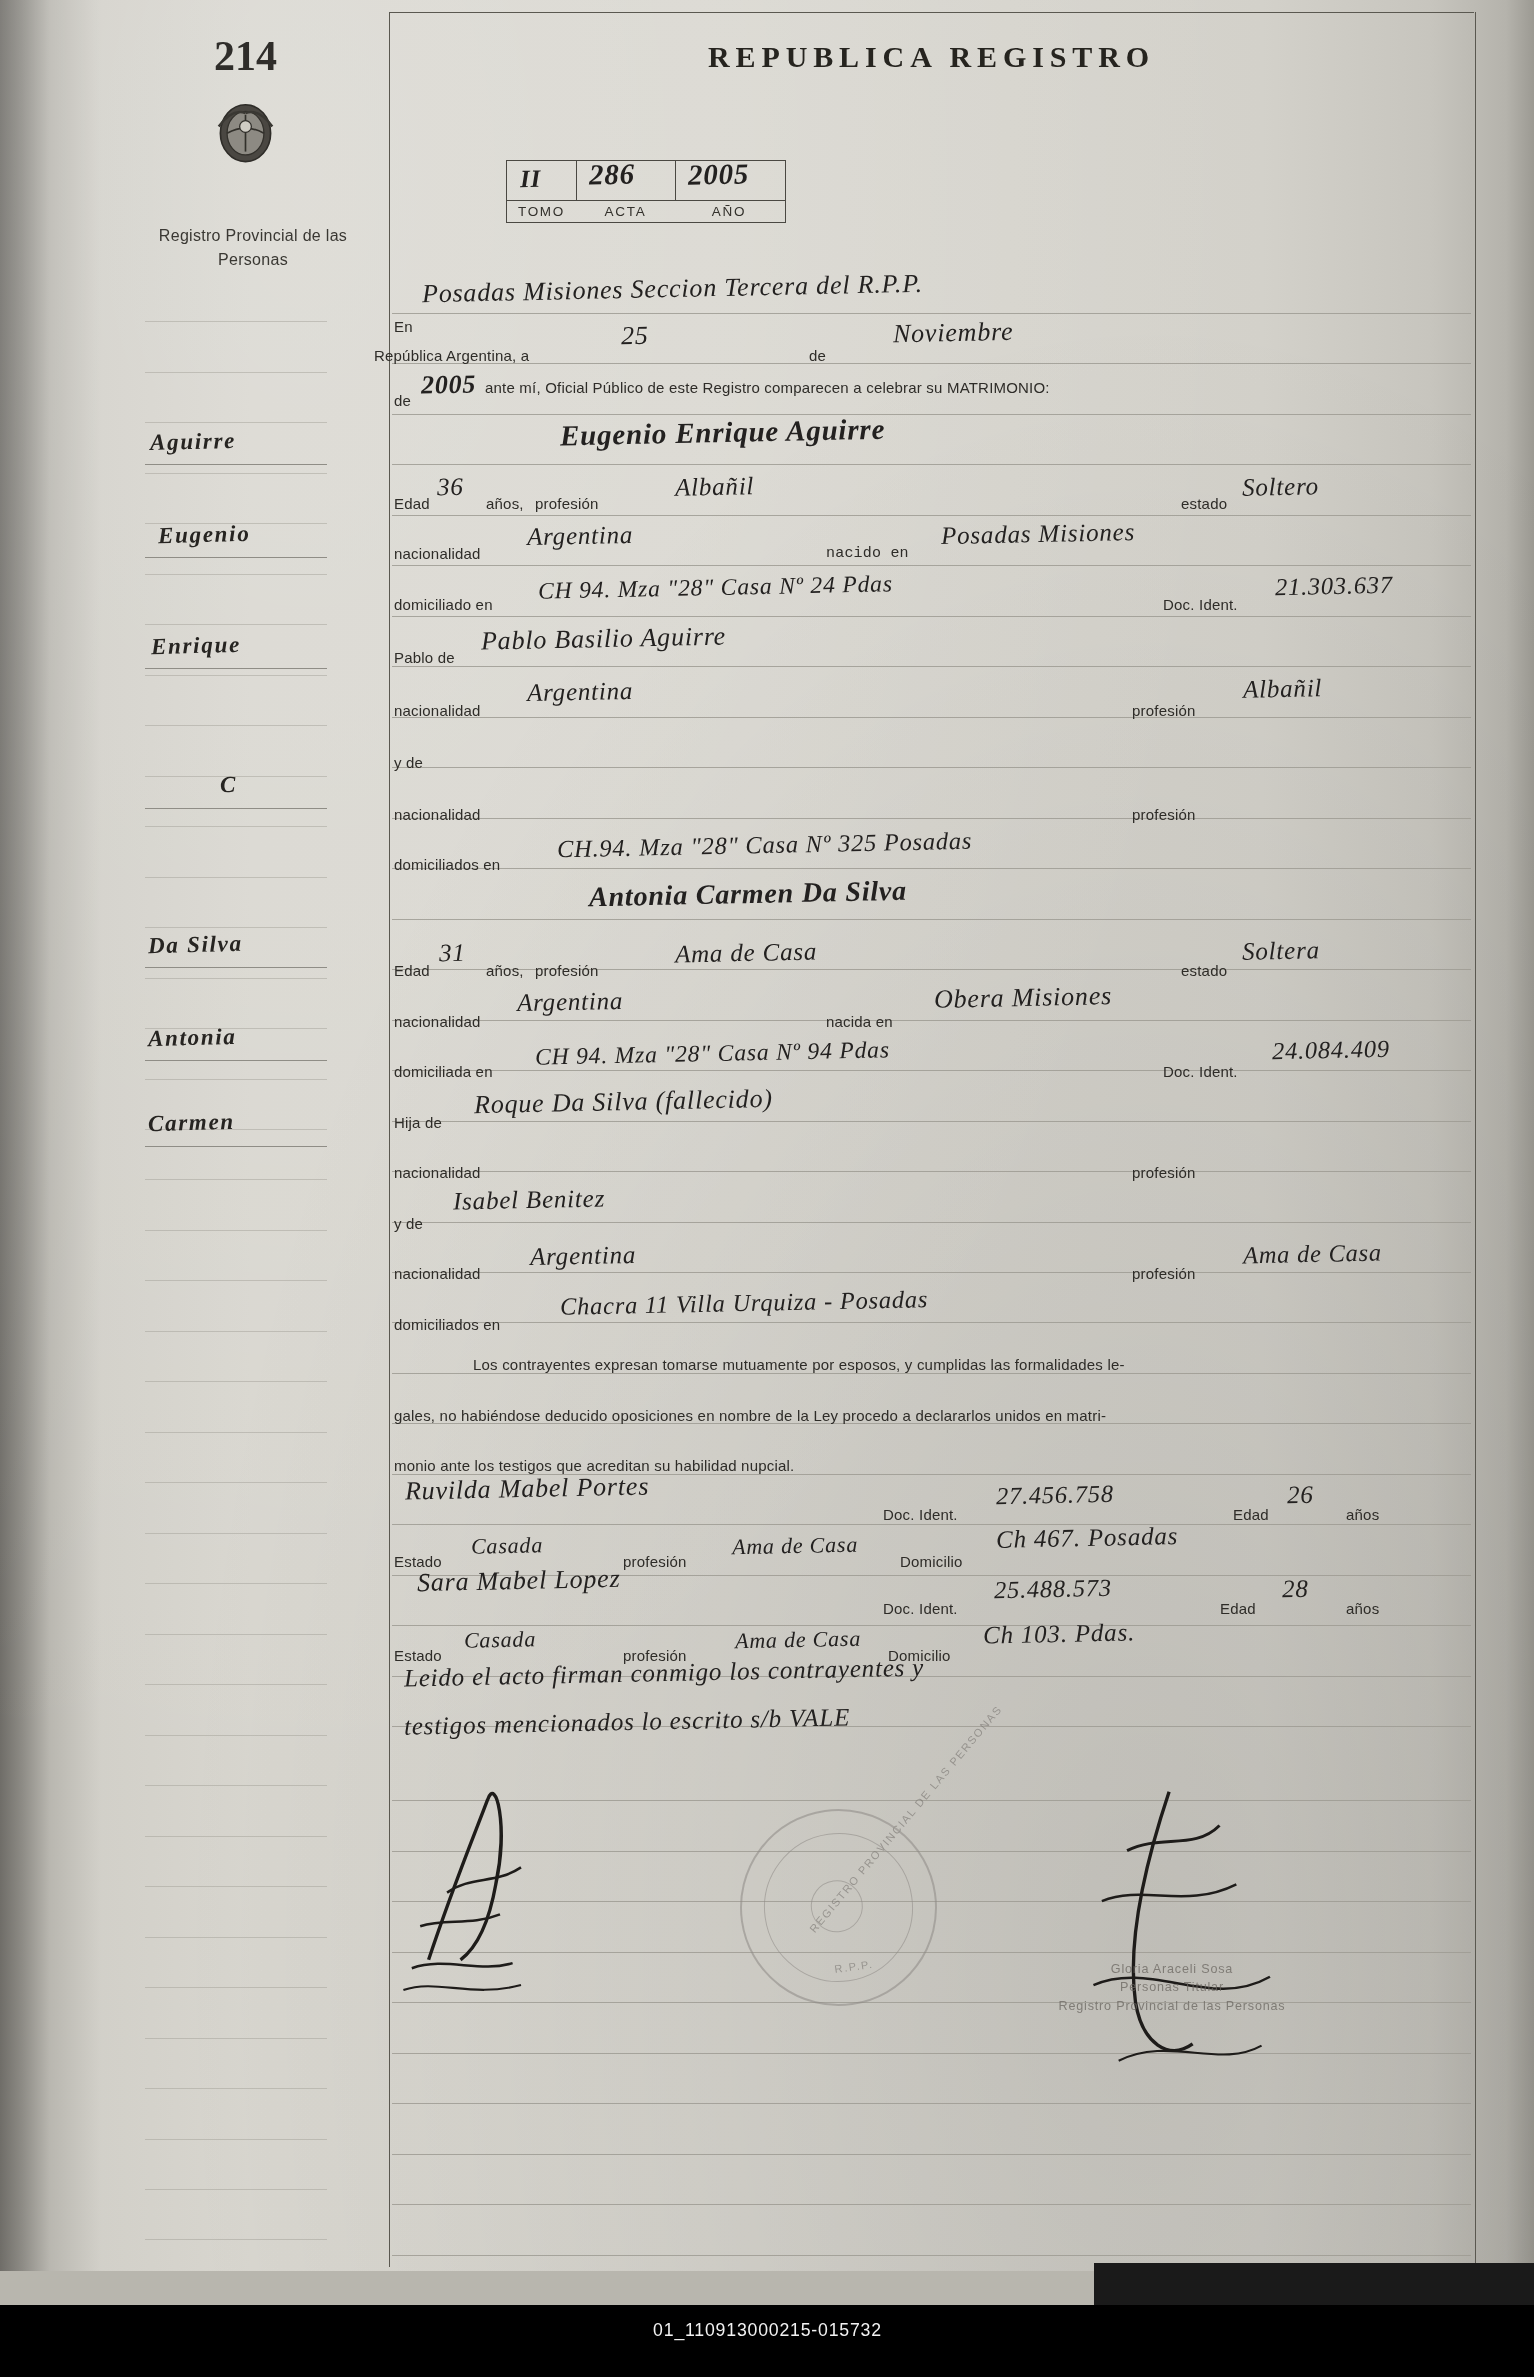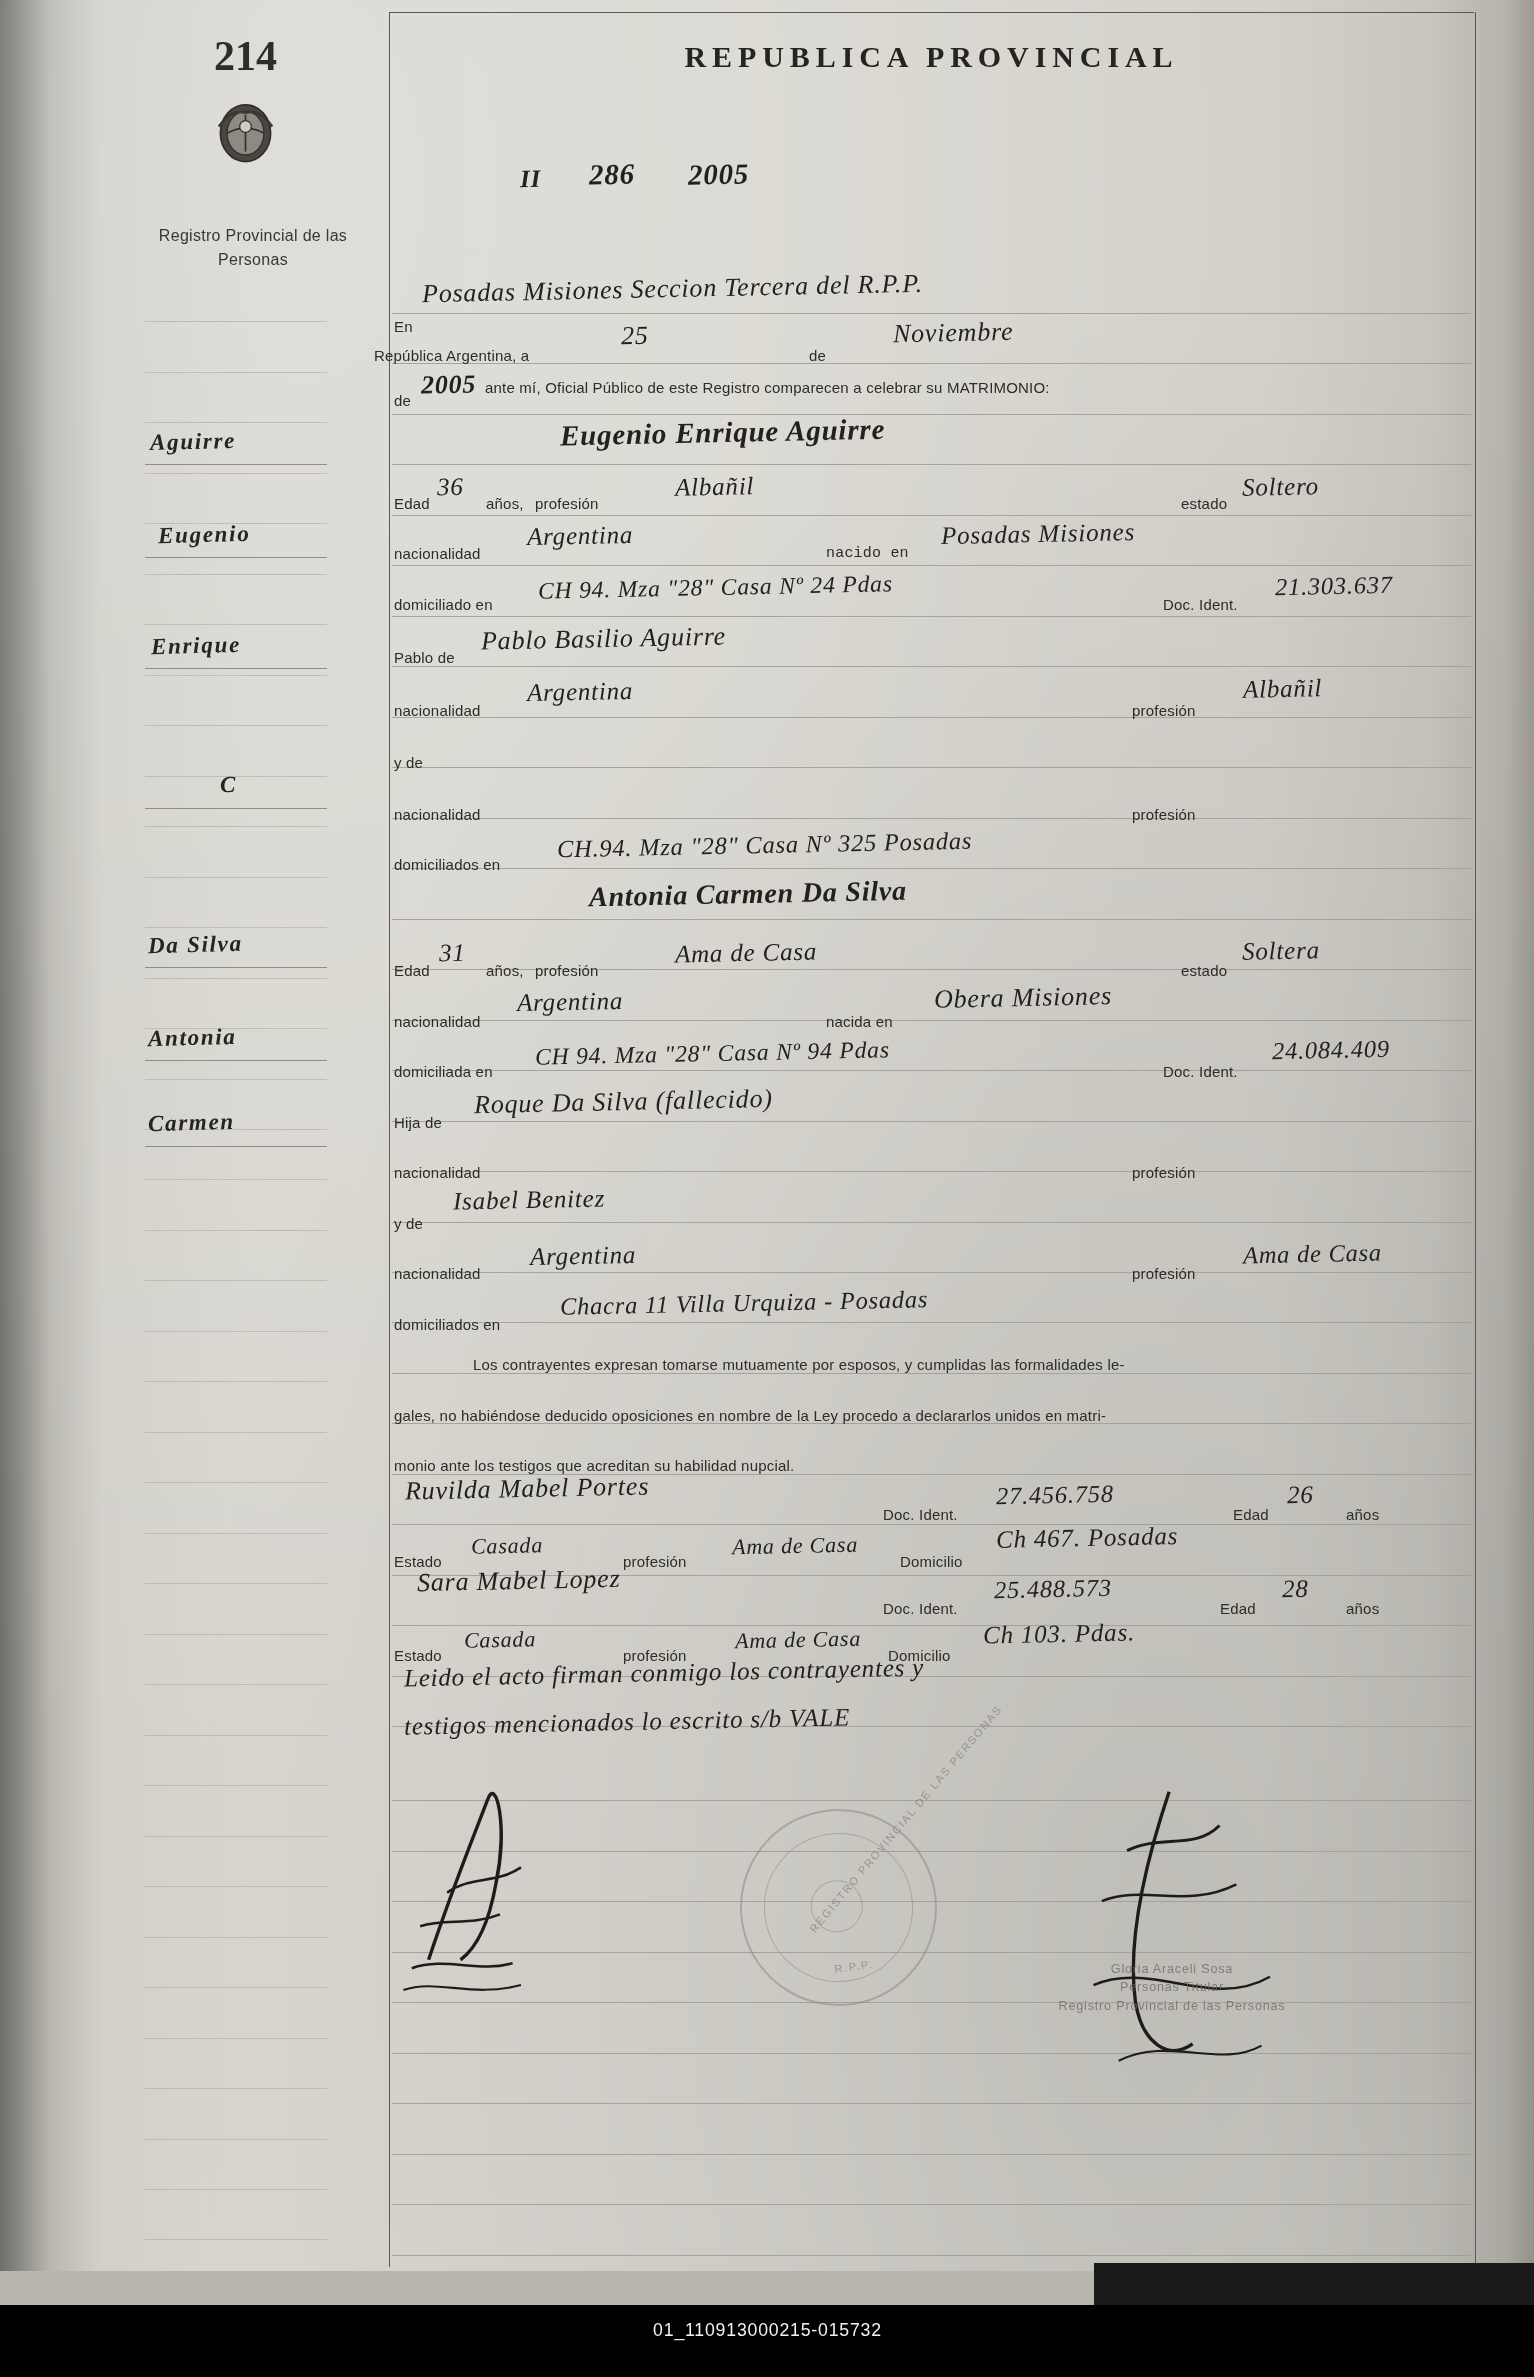--- a/index.html
+++ b/index.html
@@ -274,22 +274,32 @@
 
   <div class="margin-word" style="left:148px;top:932px;">Da Silva</div>
   <div class="margin-rule" style="left:145px;top:967px;width:182px;"></div>
 
   <div class="margin-word" style="left:148px;top:1025px;">Antonia</div>
   <div class="margin-rule" style="left:145px;top:1060px;width:182px;"></div>
 
   <div class="margin-word" style="left:148px;top:1110px;">Carmen</div>
   <div class="margin-rule" style="left:145px;top:1146px;width:182px;"></div>
 
-  <div class="rep-title">REPUBLICA PROVINCIAL</div>
-
+  <div class="rep-title">REPUBLICA REGISTRO</div>
+
+  <div class="tomo-box">
+    <div class="cell" style="left:0;width:69px;"></div>
+    <div class="cell" style="left:69px;width:99px;"></div>
+    <div class="cell last" style="left:168px;width:108px;"></div>
+    <div class="labelrow">
+      <div class="lab" style="left:0;width:69px;">TOMO</div>
+      <div class="lab" style="left:69px;width:99px;">ACTA</div>
+      <div class="lab" style="left:168px;width:108px;">AÑO</div>
+    </div>
+  </div>
   <div class="hand b" style="left:520px;top:165px;font-size:25px;">II</div>
   <div class="hand b" style="left:589px;top:158px;font-size:29px;">286</div>
   <div class="hand b" style="left:688px;top:158px;font-size:29px;">2005</div>
 
 
   <div class="pl" style="left:394px;top:301px;margin-top:17px;">En</div>
   <div class="hand" style="left:422px;top:274px;font-size:26px;">Posadas Misiones Seccion Tercera del R.P.P.</div>
 
   <div class="pl" style="left:374px;top:347px;">República Argentina, a</div>
   <div class="hand" style="left:621px;top:321px;font-size:26px;">25</div>

